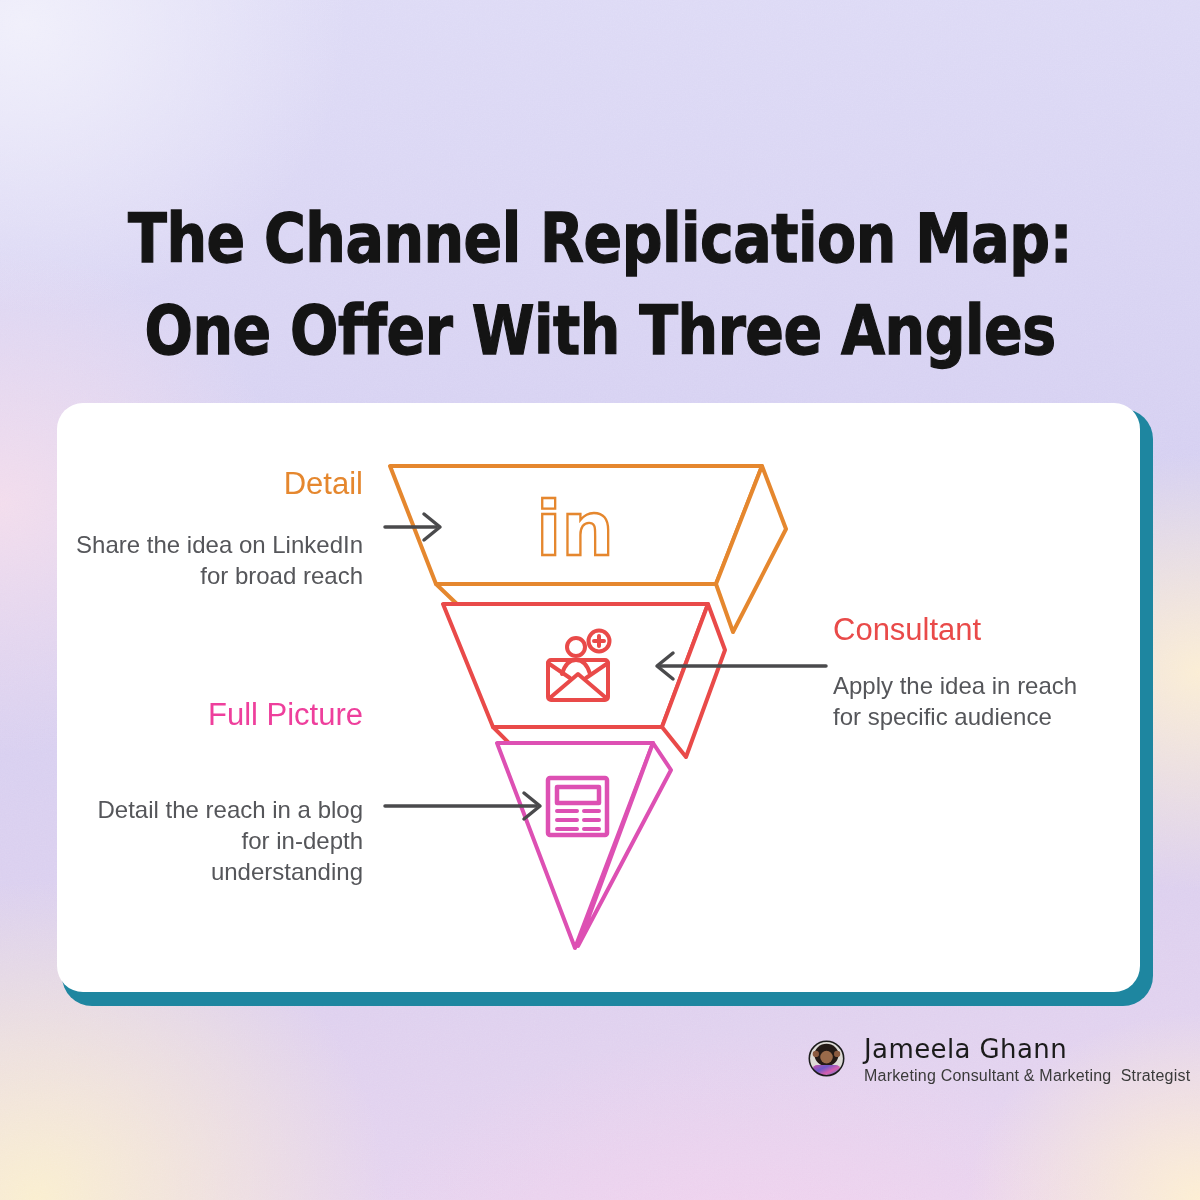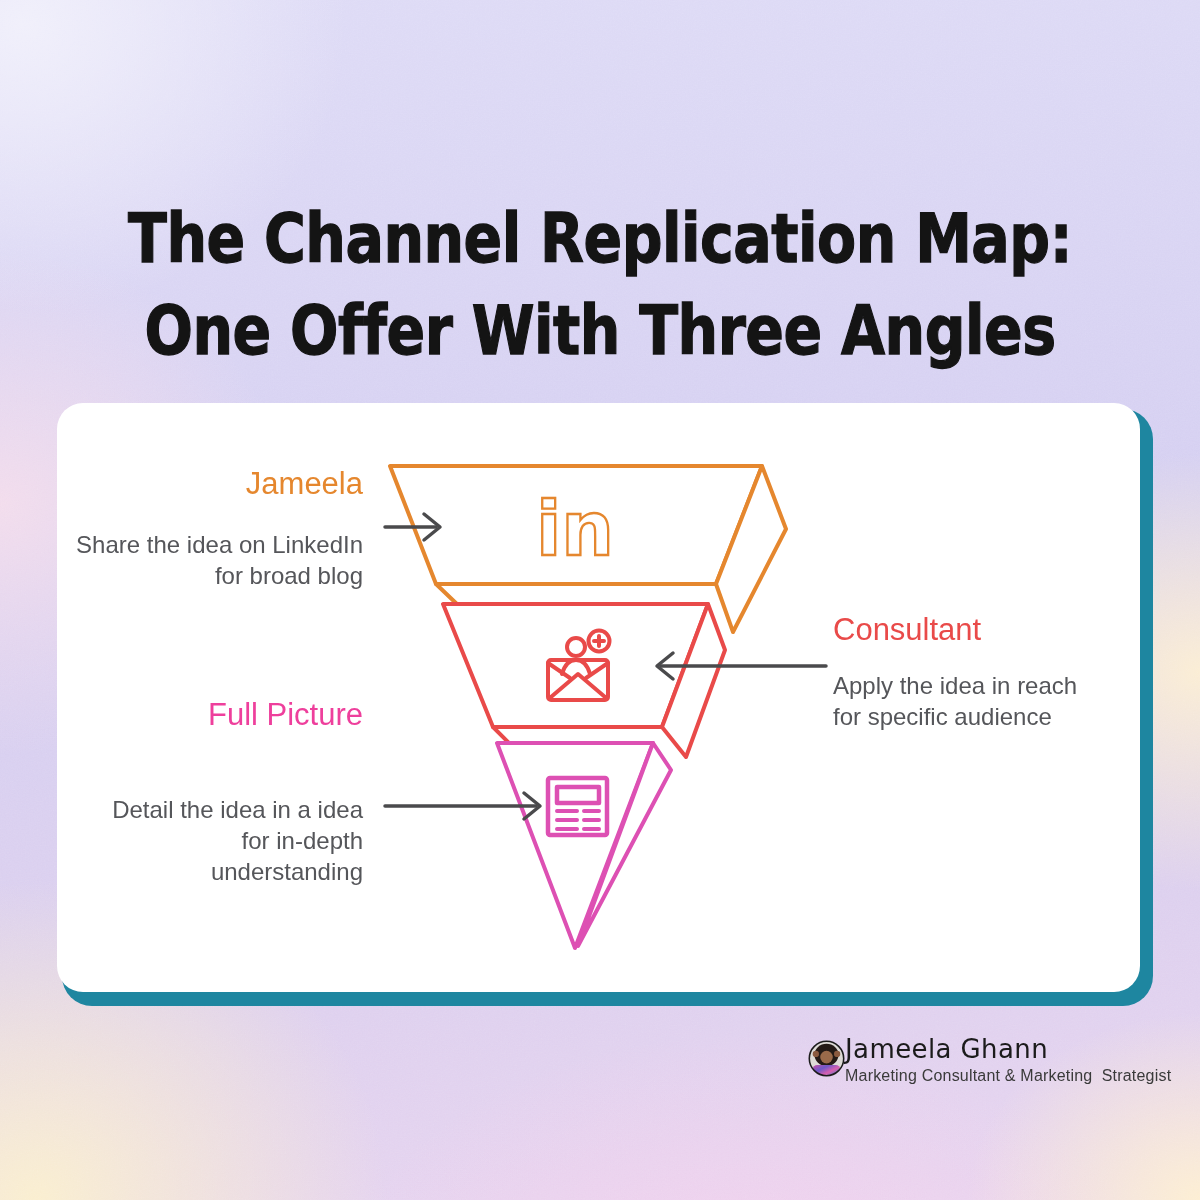--- a/index.html
+++ b/index.html
@@ -49,21 +49,21 @@
   }
   .right-align{left:58px;width:305px;text-align:right}
   .lbl-insight{top:464px;color:var(--color-orange,#E5872E)}
   .desc-insight{top:529px}
   .lbl-application{left:833px;top:610px;color:var(--color-red,#E94A49)}
   .desc-application{left:833px;top:670px}
   .lbl-fullpicture{top:695px;color:var(--color-label_pink,#EE3F9C)}
   .desc-fullpicture{top:794px}
   .footer{position:absolute;left:808px;top:1040px;z-index:2;display:flex;align-items:flex-start}
   .avatar{width:37px;height:37px;flex:0 0 auto}
-  .author-text{margin-top:-6px}
+  .author-text{margin-left:19px;margin-top:-6px}
   .author-name{
     font-family:"DejaVu Sans",sans-serif;font-size:26px;font-weight:400;
     letter-spacing:0.4px;color:var(--color-name_black,#1b1b1b);line-height:30px;
   }
   .author-role{
     font-size:16px;color:#3a3a3a;margin-top:3px;letter-spacing:0.2px;white-space:pre;
   }
 </style>
 </head>
 <body>
@@ -133,30 +133,30 @@
       <path d="M826,666 L661,666"></path>
       <path d="M673,653 L657,666 L673,679"></path>
     </g>
     <g>
       <path d="M385,806 L536,806"></path>
       <path d="M524,793 L540,806 L524,819"></path>
     </g>
   </g>
 </svg>
 
-<div class="stage-label right-align lbl-insight">Jameela</div>
+<div class="stage-label right-align lbl-insight">Detail</div>
 <div class="stage-desc right-align desc-insight">Share the idea on LinkedIn
-for broad blog</div>
+for broad reach</div>
 
 <div class="stage-label lbl-application">Consultant</div>
 <div class="stage-desc desc-application">Apply the idea in reach
 for specific audience</div>
 
 <div class="stage-label right-align lbl-fullpicture">Full Picture</div>
-<div class="stage-desc right-align desc-fullpicture">Detail the idea in a idea
+<div class="stage-desc right-align desc-fullpicture">Detail the reach in a blog
 for in-depth
 understanding</div>
 
 <footer class="footer">
   <svg class="avatar" viewBox="0 0 40 40">
     <defs>
       <clipPath id="avclip">
           <circle cx="20" cy="20" r="18.5"></circle>
         </clipPath>
       <linearGradient id="shirt" x1="0" y1="0" x2="1" y2="1">

